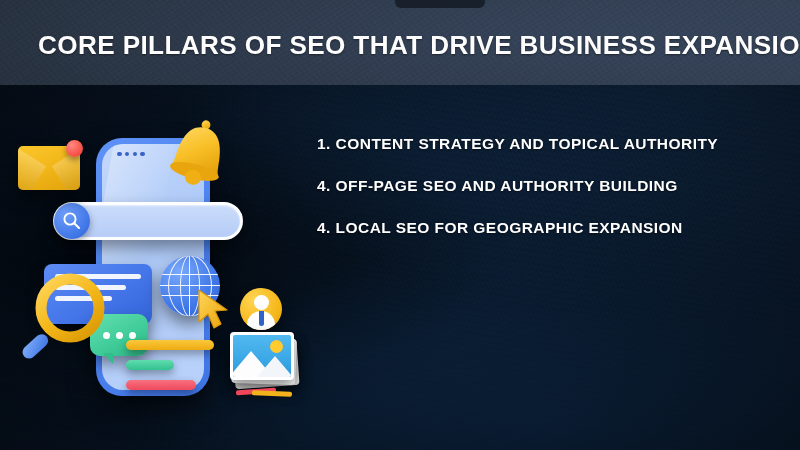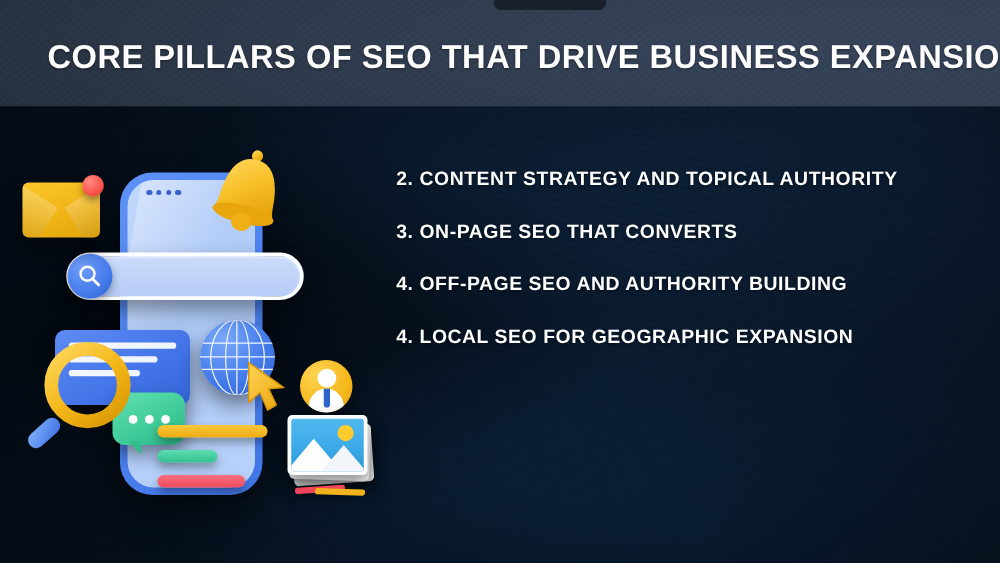--- a/index.html
+++ b/index.html
@@ -249,22 +249,21 @@
   <div class="bg-noise"></div>
   <div class="bg-vignette"></div>
 
   <div class="header">
     <div class="header-noise"></div>
     <div class="header-dark-patch"></div>
   </div>
   <div class="title">CORE PILLARS OF SEO THAT DRIVE BUSINESS EXPANSION</div>
 
   <div class="list">
-    <div class="list-item">2. CONTENT STRATEGY AND TOPICAL AUTHORITY</div>
-    <div class="list-item">3. ON-PAGE SEO THAT CONVERTS</div>
+    <div class="list-item">1. CONTENT STRATEGY AND TOPICAL AUTHORITY</div>
     <div class="list-item">4. OFF-PAGE SEO AND AUTHORITY BUILDING</div>
     <div class="list-item">4. LOCAL SEO FOR GEOGRAPHIC EXPANSION</div>
   </div>
 
   <div class="illo">
 
     <div class="phone">
       <div class="phone-screen"></div>
     </div>
     <div class="phone-speaker">

